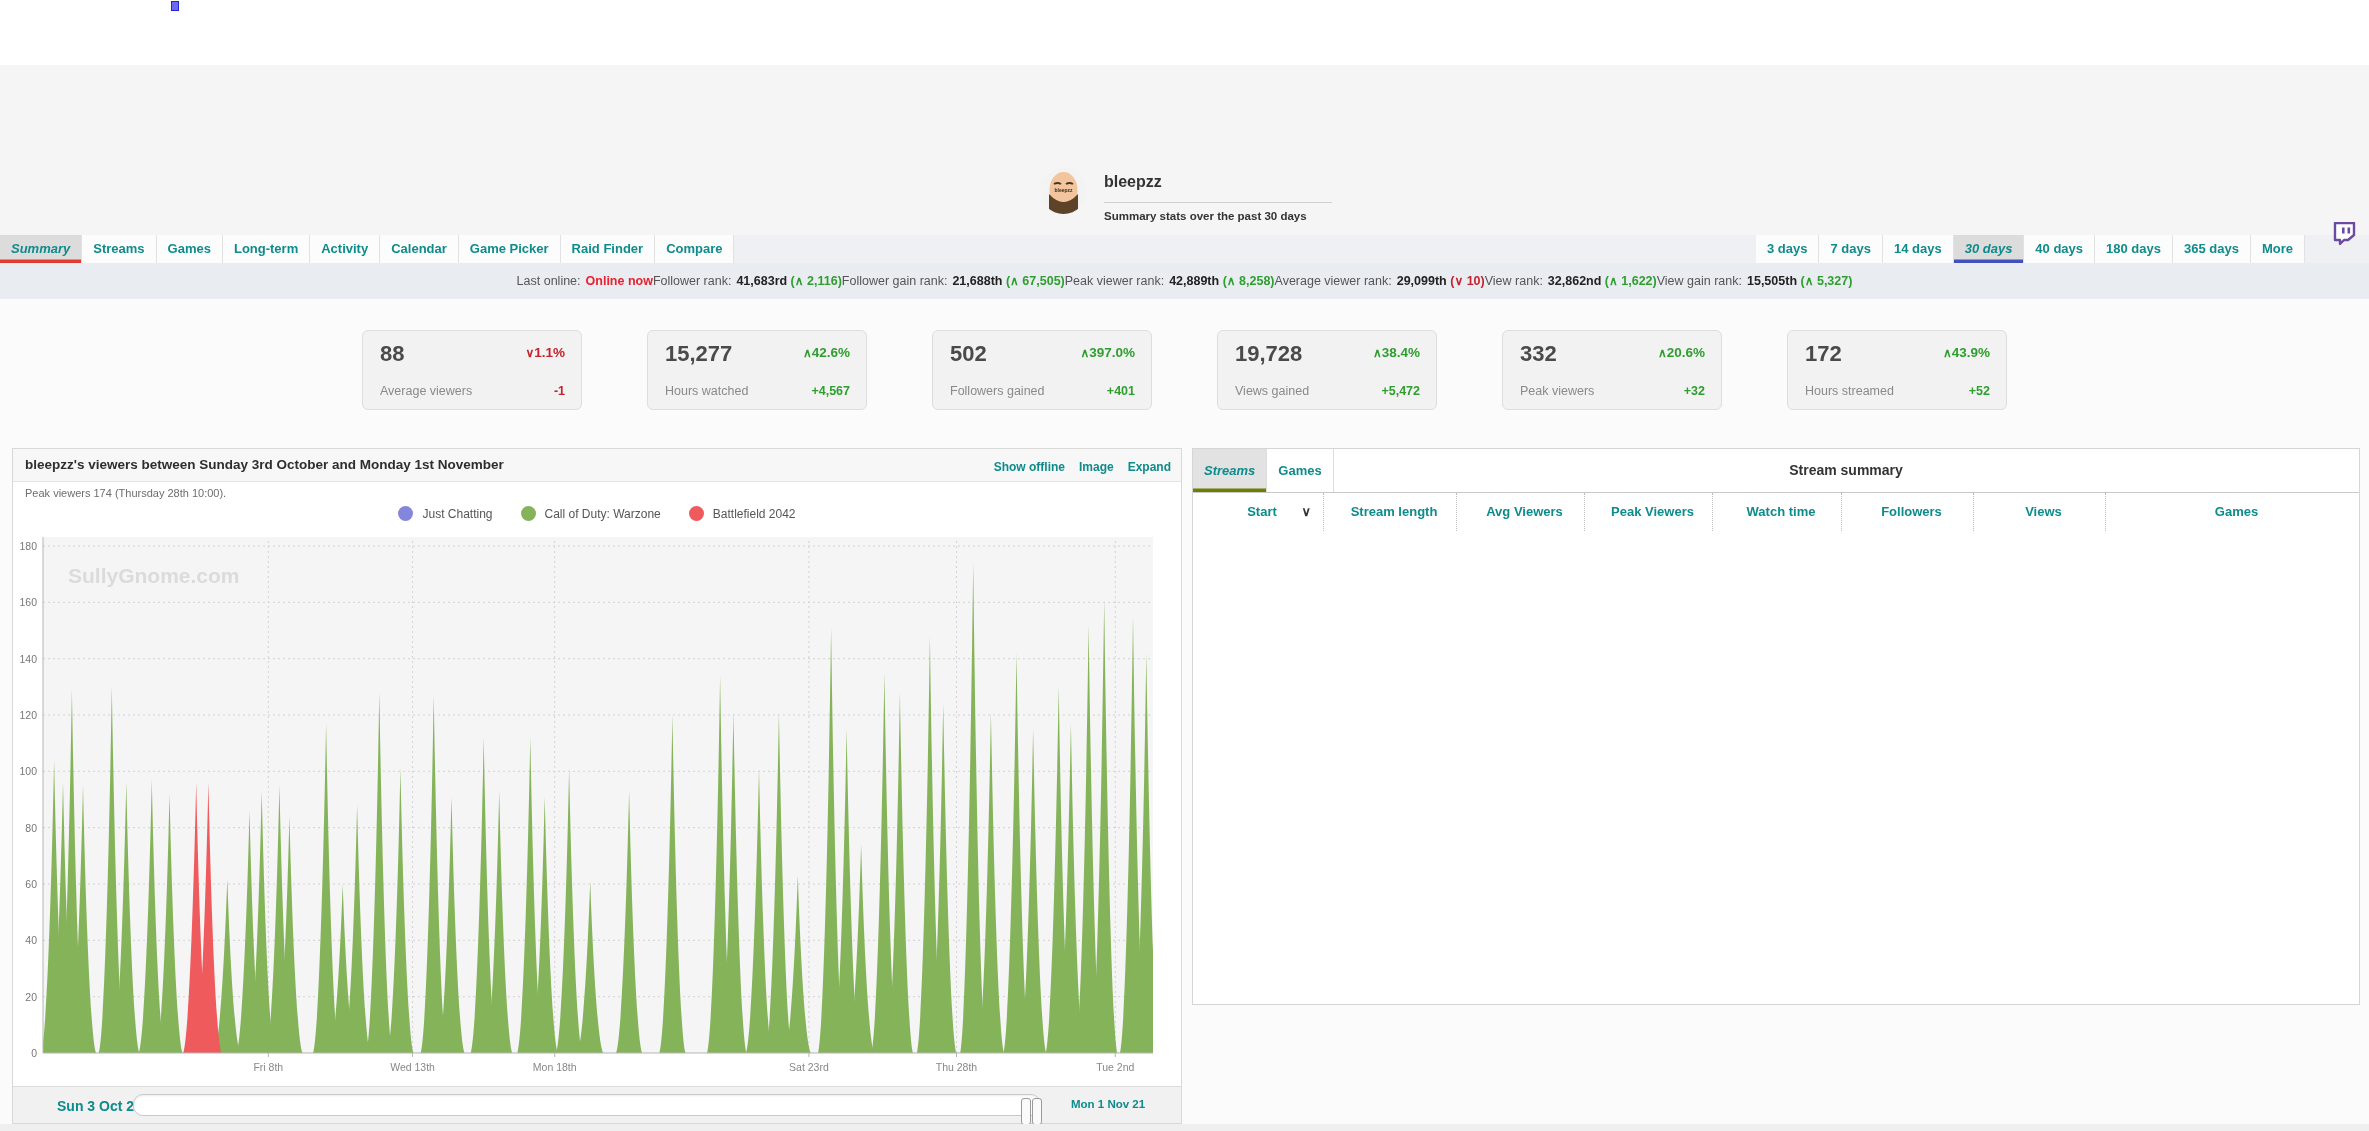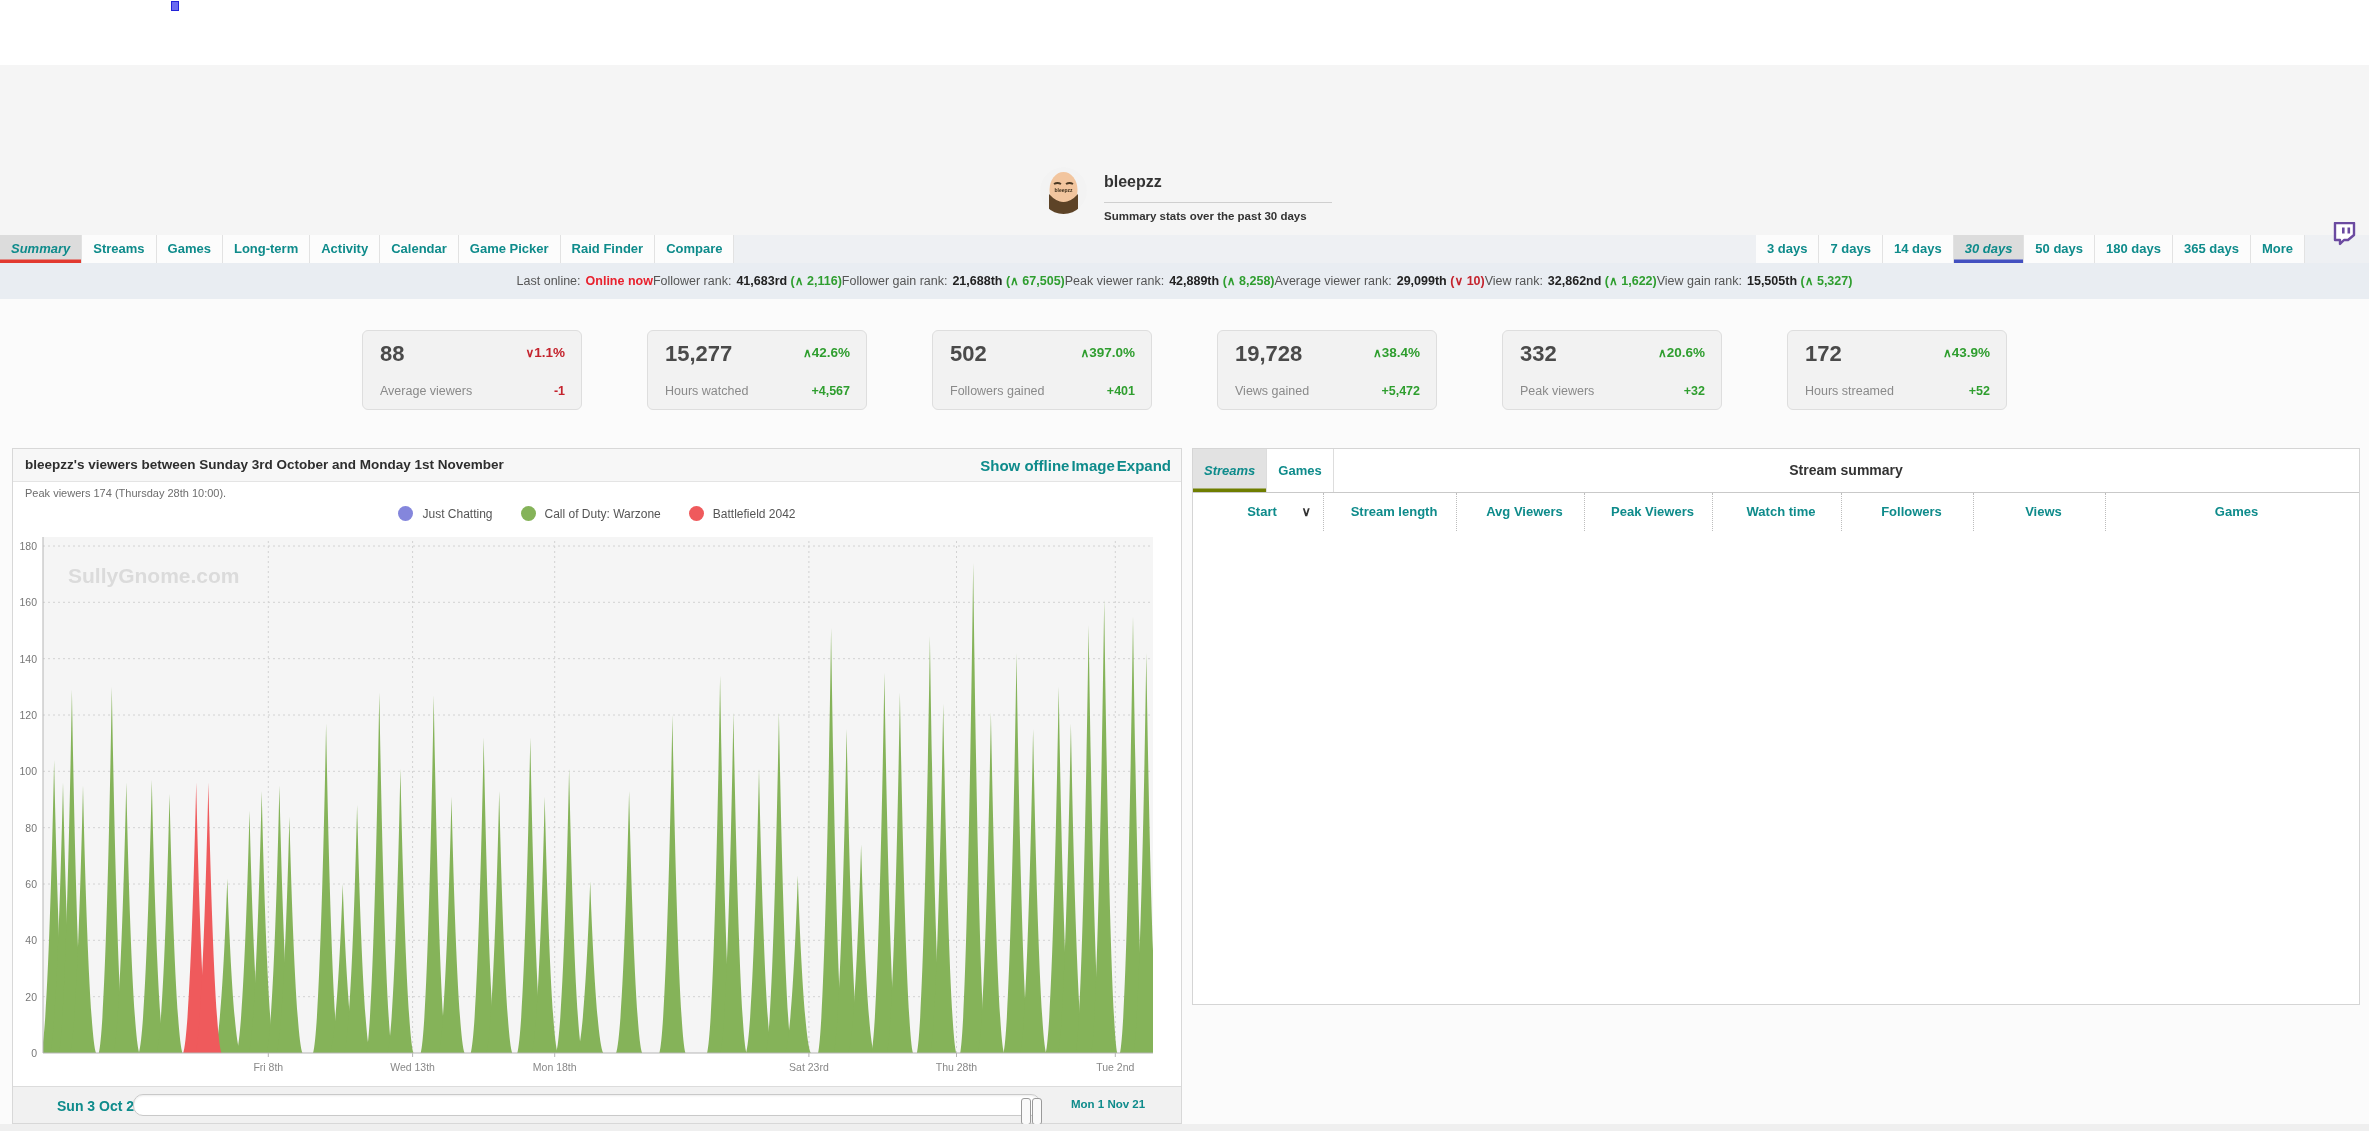--- a/index.html
+++ b/index.html
@@ -47,21 +47,21 @@
   .card .value{position:absolute;left:17px;top:10px;font-size:22px;font-weight:bold;color:#4a4a4a;}
   .card .label{position:absolute;left:17px;bottom:11px;font-size:12.5px;color:#8a8a8a;}
   .card .pct{position:absolute;right:16px;top:14px;font-size:13.5px;font-weight:bold;}
   .card .delta{position:absolute;right:16px;bottom:11px;font-size:12.5px;}
 
   
   #chart-panel{left:12px;top:448px;width:1170px;height:676px;background:#ffffff;border:1px solid #d8d8d8;box-sizing:border-box;}
   #chart-titlebar{position:absolute;left:0;top:0;right:0;height:32px;background:#f7f7f7;border-bottom:1px solid #e4e4e4;}
   #chart-title{position:absolute;left:12px;top:8px;font-size:13.5px;font-weight:bold;color:#2e2e2e;}
   #chart-links{position:absolute;right:10px;top:8px;}
-  #chart-links .link{color:var(--teal);font-weight:bold;font-size:15px;margin-left:2px;cursor:pointer;}
+  #chart-links .link{color:var(--teal);font-weight:bold;font-size:12px;margin-left:14px;cursor:pointer;}
   #chart-sub{position:absolute;left:12px;top:38px;font-size:11px;color:#6d6d6d;}
   #chart-legend{position:absolute;left:0;top:57px;width:100%;display:flex;justify-content:center;gap:28px;}
   .leg-item{display:flex;align-items:center;gap:9px;font-size:12px;color:#555;cursor:pointer;}
   .leg-dot{width:15px;height:15px;border-radius:50%;}
   #chart-svg-wrap{position:absolute;left:0;top:84px;width:1168px;height:556px;}
   
   #chart-scroll{position:absolute;left:0;bottom:0;right:0;height:36px;background:#f1f1f1;border-top:1px solid #dcdcdc;}
   #scroll-start{position:absolute;left:44px;top:11px;font-size:14px;font-weight:bold;color:var(--teal);}
   #scroll-end{position:absolute;left:1058px;top:11px;font-size:11.5px;font-weight:bold;color:var(--teal);}
   #scroll-track{position:absolute;left:120px;top:7px;width:906px;height:20px;background:#ffffff;
@@ -108,21 +108,21 @@
     </svg>
   </div>
   <div id="profile-name" class="abs">bleepzz</div>
   <div id="profile-divider" class="abs"></div>
   <div id="profile-subtitle" class="abs">Summary stats over the past 30 days</div>
   <div id="info-row" class="abs"><span class="pair"><span>Followers:</span><b>7,473</b></span><span class="pair"><span>Views:</span><b>218,181</b></span><span class="pair"><span>Status:</span><b>Partnered</b></span><span class="pair"><span>Mature:</span><b>No</b></span><span class="pair"><span>Language:</span><b>Hungarian</b></span><span class="pair"><span>Created:</span><b>9th May 2017</b></span></div>
 </div>
 
 <div id="tabs-row" class="abs">
   <div id="main-tabs"><span class="tab active">Summary</span><span class="tab">Streams</span><span class="tab">Games</span><span class="tab">Long-term</span><span class="tab">Activity</span><span class="tab">Calendar</span><span class="tab">Game Picker</span><span class="tab">Raid Finder</span><span class="tab">Compare</span></div>
-  <div id="range-tabs"><span class="tab">3 days</span><span class="tab">7 days</span><span class="tab">14 days</span><span class="tab active">30 days</span><span class="tab">50 days</span><span class="tab">180 days</span><span class="tab">365 days</span><span class="tab">More</span></div>
+  <div id="range-tabs"><span class="tab">3 days</span><span class="tab">7 days</span><span class="tab">14 days</span><span class="tab active">30 days</span><span class="tab">40 days</span><span class="tab">180 days</span><span class="tab">365 days</span><span class="tab">More</span></div>
 </div>
 
 <div id="twitch-link" class="abs">
   <svg width="26" height="24" viewBox="0 0 26 24">
     <path d="M4 1 L23 1 L23 13 L17 18 L13 18 L9 22 L9 18 L4 18 Z" fill="#ffffff" stroke="#6b4aa0" stroke-width="2.4" stroke-linejoin="round"></path>
     <rect x="11" y="5.5" width="2.6" height="6" fill="#6b4aa0"></rect>
     <rect x="16.5" y="5.5" width="2.6" height="6" fill="#6b4aa0"></rect>
   </svg>
 </div>
 

